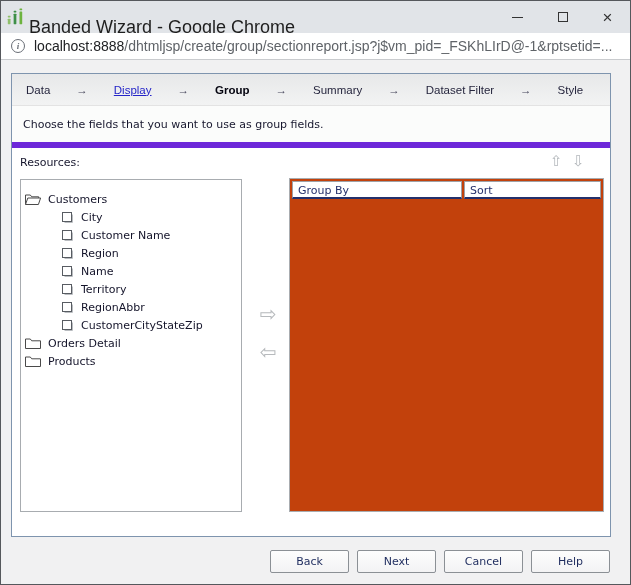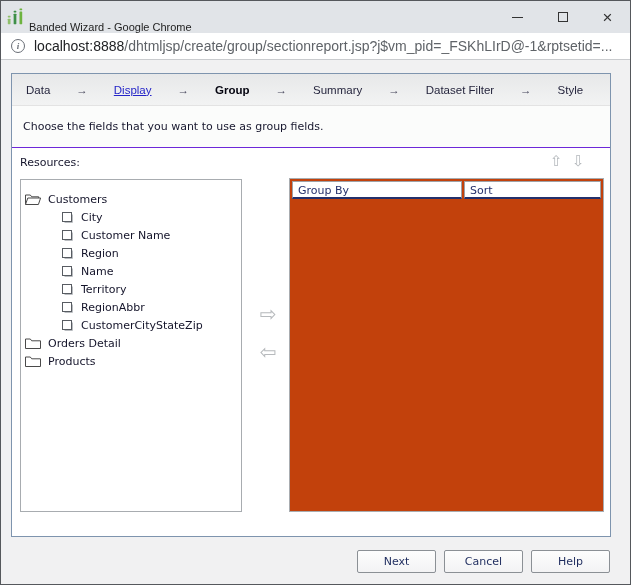--- a/index.html
+++ b/index.html
@@ -5,21 +5,21 @@
   html,body{margin:0;padding:0;background:#ccc;}
   *{box-sizing:border-box;}
   .window{
     position:relative;width:631px;height:585px;background:#f1f1f2;
     border:1px solid #55585c;font-family:"Liberation Sans",sans-serif;overflow:hidden;
   }
   
   .titlebar{position:absolute;left:0;top:0;width:100%;height:32px;background:#e1e4e8;
     display:flex;align-items:center;}
   .logo{margin-left:5px;width:18px;height:18px;flex:none;}
-  .title-text{margin-left:5px;font-size:11px;color:#1e1e1e;white-space:nowrap;margin-top:20px;}
+  .title-text{margin-left:5px;font-size:18px;color:#1e1e1e;white-space:nowrap;margin-top:20px;}
   .win-controls{margin-left:auto;display:flex;height:100%;}
   .win-btn{width:45px;height:100%;display:flex;align-items:center;justify-content:center;color:#333;}
   .glyph-min{width:11px;height:1px;background:#333;}
   .glyph-max{width:10px;height:10px;border:1px solid #333;}
   .glyph-close{font-size:17px;line-height:1;color:#333;}
   
   .urlbar{position:absolute;left:0;top:32px;width:100%;height:27px;background:#fff;
     border-bottom:1px solid #c9cbce;display:flex;align-items:center;}
   .info-icon{margin-left:10px;width:14px;height:14px;border:1.4px solid #696e76;border-radius:50%;
     display:flex;align-items:center;justify-content:center;font-size:9px;color:#696e76;flex:none;
@@ -34,21 +34,21 @@
     border:1px solid #7e94ae;background:#fff;}
   
   .crumb-strip{height:32px;background:linear-gradient(#e7e8e9,#f2f3f3);
     border-bottom:1px solid #e3e3e3;display:flex;align-items:center;padding-left:11px;
     font-family:"Liberation Sans",sans-serif;font-size:11.5px;color:#26263e;white-space:nowrap;gap:20px;}
   .crumb{margin:0 3px;}
   .crumb-arrow{margin:0 3px;color:#44445a;}
   .crumb.link{color:#2424c8;text-decoration:underline;cursor:pointer;}
   .crumb.current{font-weight:bold;color:#050510;}
   
-  .instruction{height:42px;background:#fbfcfb;border-bottom:1px solid #6d28d9;
+  .instruction{height:42px;background:#fbfcfb;border-bottom:6px solid #6d28d9;
     display:flex;align-items:center;padding-left:11px;font-size:11px;color:#17172e;}
   
   .content{position:relative;height:388px;background:#fff;}
   .resources-label{position:absolute;left:8px;top:8px;font-size:11px;color:#17172e;}
   .reorder{position:absolute;top:6px;font-size:15px;color:#b4b8bc;cursor:pointer;line-height:1;}
   .reorder.up{left:538px;}
   .reorder.down{left:560px;}
   .tree-panel{position:absolute;left:8px;top:31px;width:222px;height:333px;
     border:1px solid #a8acb0;background:#fff;overflow:hidden;padding-top:10px;}
   .tree-row{display:flex;align-items:center;height:18px;font-size:11px;color:#14142a;cursor:default;}
@@ -225,19 +225,20 @@
         <div class="group-table">
           <div class="group-header">
               <div class="th">Group By</div>
               <div class="th">Sort</div>
             </div>
           <div></div>
         </div>
       </div>
     </div>
     <div class="footer">
+        <button class="btn">Back</button>
         <button class="btn">Next</button>
         <button class="btn">Cancel</button>
         <button class="btn">Help</button>
       </div>
   </div>
 
 </div>
 
 </body></html>

